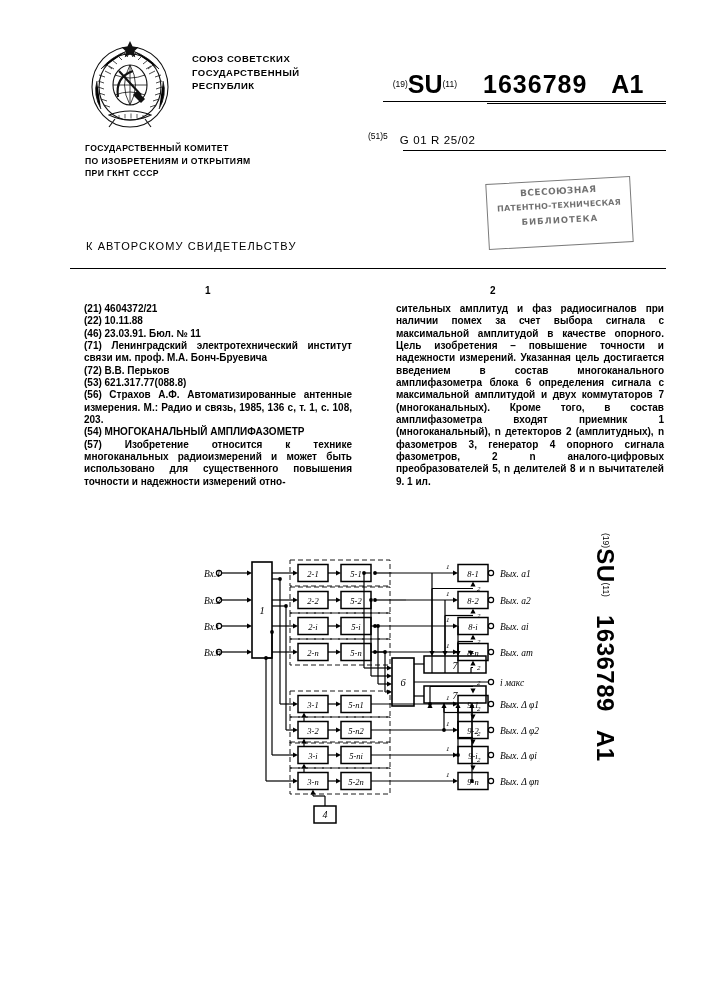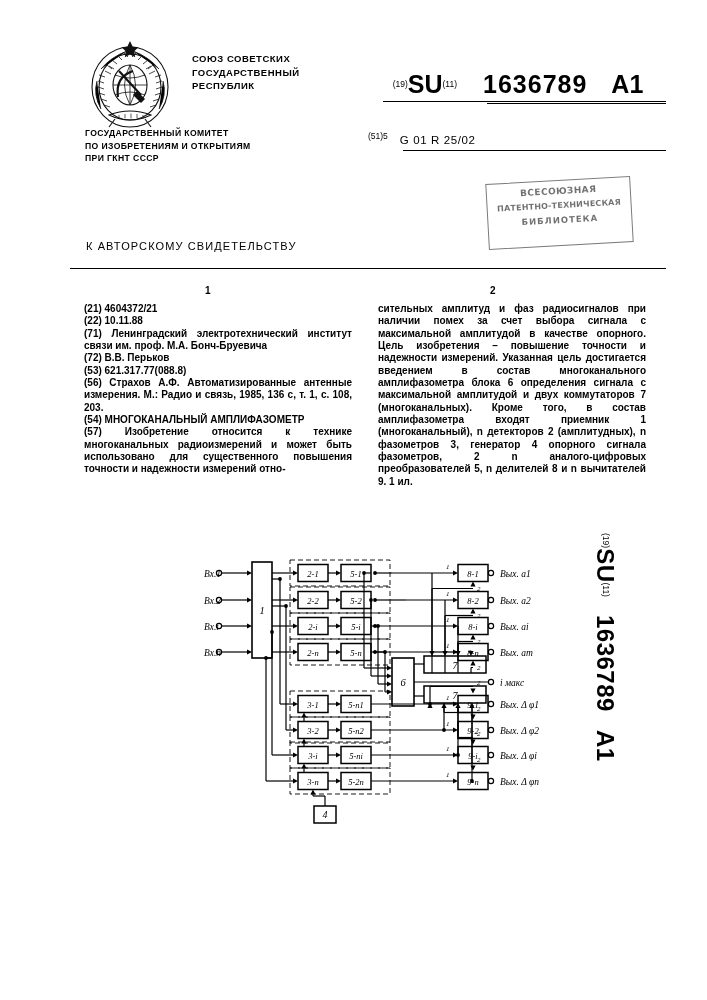--- a/index.html
+++ b/index.html
@@ -29,21 +29,21 @@
   .docnum .a1{font-size:25px;font-weight:bold;}
   .rule-num{position:absolute;left:383px;top:101px;width:283px;border-top:1.6px solid #000;}
   .rule-num2{position:absolute;left:487px;top:103px;width:179px;border-top:1.1px solid #000;}
 
   .ipc{position:absolute;left:368px;top:131px;font-size:11px;}
   .ipc .k{font-size:8.5px;vertical-align:super;}
   .ipc .v{font-size:11.5px;letter-spacing:0.6px;margin-left:12px;}
   .rule-ipc{position:absolute;left:403px;top:150px;width:263px;border-top:1.1px solid #000;}
 
   .committee{
-    position:absolute;left:85px;top:127px;width:260px;
+    position:absolute;left:85px;top:142px;width:260px;
     font-size:8.6px;font-weight:bold;letter-spacing:0.4px;line-height:12.5px;
   }
   .committee div{white-space:nowrap;}
 
   .title-main{
     position:absolute;left:84px;top:190px;
     font-size:27px;font-weight:bold;letter-spacing:0.3px;white-space:nowrap;
   }
   .title-sub{
     position:absolute;left:86px;top:240px;
@@ -72,21 +72,21 @@
   .colnum.c2{left:490px;top:285px;}
 
   
   .col{
     position:absolute;top:303px;width:268px;
     font-size:10px;line-height:12.35px;font-weight:bold;
     text-align:justify;
     margin-left:12px;
   }
   .col.left{left:72px;}
-  .col.right{left:366px;}
+  .col.right{left:384px;}
   .col p{margin:0;}
 
   
   .side{
     position:absolute;left:619px;top:533px;width:300px;height:44px;
     transform:rotate(90deg);transform-origin:left top;
     white-space:nowrap;
   }
   .side .k{font-size:8.5px;vertical-align:super;}
   .side .big{font-size:24px;font-weight:bold;letter-spacing:.5px;}
@@ -182,20 +182,21 @@
   </div>
 
   <div class="hrule"></div>
 
   <div class="colnum c1">1</div>
   <div class="colnum c2">2</div>
 
   <div class="col left">
     <p>(21) 4604372/21</p>
     <p>(22) 10.11.88</p>
+    <p>(46) 23.03.91. Бюл. № 11</p>
     <p>(71) Ленинградский электротехнический институт связи им. проф. М.А. Бонч-Бруевича</p>
     <p>(72) В.В. Перьков</p>
     <p>(53) 621.317.77(088.8)</p>
     <p>(56) Страхов А.Ф. Автоматизированные антенные измерения. М.: Радио и связь, 1985, 136 с, т. 1, с. 108, 203.</p>
     <p>(54) МНОГОКАНАЛЬНЫЙ АМПЛИФАЗОМЕТР</p>
     <p>(57) Изобретение относится к технике многоканальных радиоизмерений и может быть использовано для существенного повышения точности и надежности измерений отно-</p>
   </div>
 
   <div class="col right">
     <p>сительных амплитуд и фаз радиосигналов при наличии помех за счет выбора сигнала с максимальной амплитудой в качестве опорного. Цель изобретения – повышение точности и надежности измерений. Указанная цель достигается введением в состав многоканального амплифазометра блока 6 определения сигнала с максимальной амплитудой и двух коммутаторов 7 (многоканальных). Кроме того, в состав амплифазометра входят приемник 1 (многоканальный), n детекторов 2 (амплитудных), n фазометров 3, генератор 4 опорного сигнала фазометров, 2 n аналого-цифровых преобразователей 5, n делителей 8 и n вычитателей 9. 1 ил.</p>

